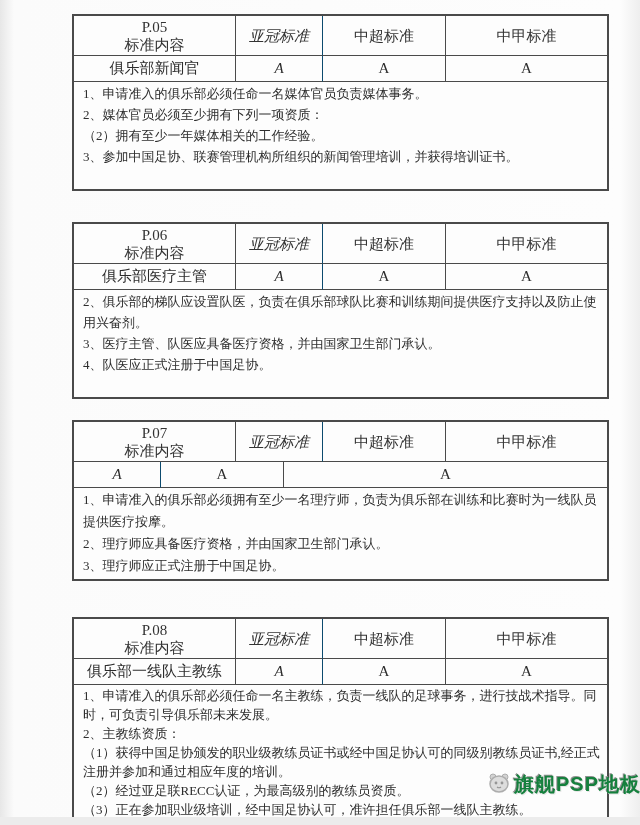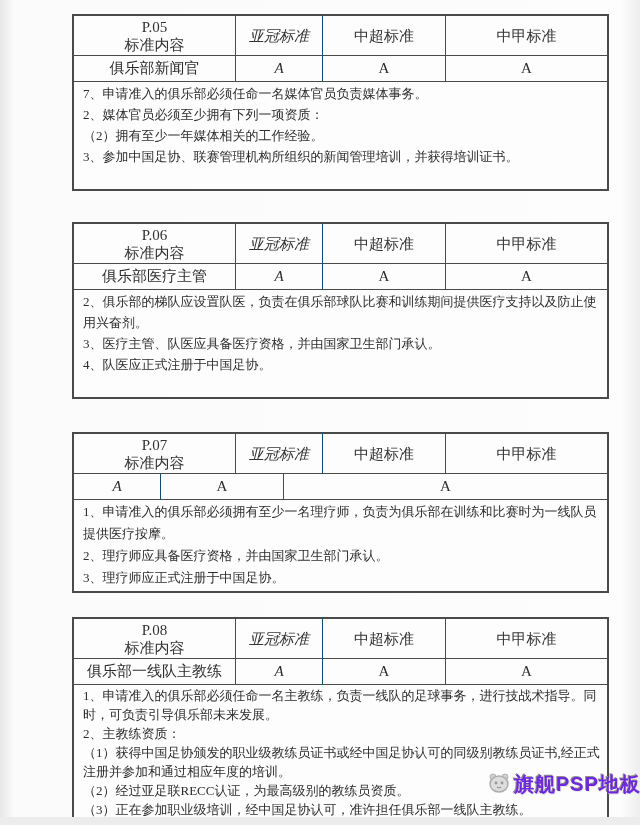--- a/index.html
+++ b/index.html
@@ -8,21 +8,21 @@
     background:linear-gradient(to right,#e7e7e7 0px,#fbfbfb 14px,#fdfdfd 620px,#eeeeee 640px);
     font-family:"Liberation Serif","DejaVu Serif",serif;
     color:#2f2f2f;
   }
   .bottom-shade{position:absolute;left:0;right:0;bottom:0;height:8px;background:#ececec;}
 
   .doc-table{
     position:absolute;left:72px;width:537px;box-sizing:border-box;
     border:2px solid #4a4a4a;background:#fdfdfd;
   }
-  .t1{top:14px}.t2{top:222px}.t3{top:432px}.t4{top:617px}
+  .t1{top:14px}.t2{top:222px}.t3{top:420px}.t4{top:617px}
 
   .trow{display:flex;}
   .cell{box-sizing:border-box;}
   .col-label{width:162px;border-right:1px solid #4a4a4a;}
   .col-a{width:87px;border-right:1px solid #0c4a6e;font-style:italic;}
   .col-b{width:123px;border-right:1px solid #4a4a4a;}
   .col-c{flex:1;}
 
   .thead .cell{
     height:40px;border-bottom:1px solid #4a4a4a;
@@ -45,21 +45,21 @@
 
   .watermark{
     position:absolute;top:771px;left:487px;
     display:flex;align-items:center;gap:3px;
     pointer-events:none;
   }
   .wm-face{flex:0 0 auto;opacity:.8;}
   .wm-text{
     font-family:"Liberation Sans","DejaVu Sans",sans-serif;
     font-size:20px;font-weight:bold;letter-spacing:1px;
-    color:#6d28d9;
+    color:#15803d;
     text-shadow:1px 1px 0 #e6e6e6,-1px -1px 0 #8f8f8f;
     white-space:nowrap;
   }
 </style>
 </head>
 <body>
 
 <div class="doc-table t1">
   <div class="trow thead">
     <div class="cell col-label">
@@ -70,21 +70,21 @@
     <div class="cell col-b">中超标准</div>
     <div class="cell col-c">中甲标准</div>
   </div>
   <div class="trow tsubject">
     <div class="cell col-label">俱乐部新闻官</div>
     <div class="cell col-a">A</div>
     <div class="cell col-b">A</div>
     <div class="cell col-c">A</div>
   </div>
   <div class="tcontent">
-      <div class="content-item">7、申请准入的俱乐部必须任命一名媒体官员负责媒体事务。</div>
+      <div class="content-item">1、申请准入的俱乐部必须任命一名媒体官员负责媒体事务。</div>
       <div class="content-item">2、媒体官员必须至少拥有下列一项资质：</div>
       <div class="content-item">（2）拥有至少一年媒体相关的工作经验。</div>
       <div class="content-item">3、参加中国足协、联赛管理机构所组织的新闻管理培训，并获得培训证书。</div>
     </div>
 </div>
 
 <div class="doc-table t2">
   <div class="trow thead">
     <div class="cell col-label">
       <span>P.06</span>

